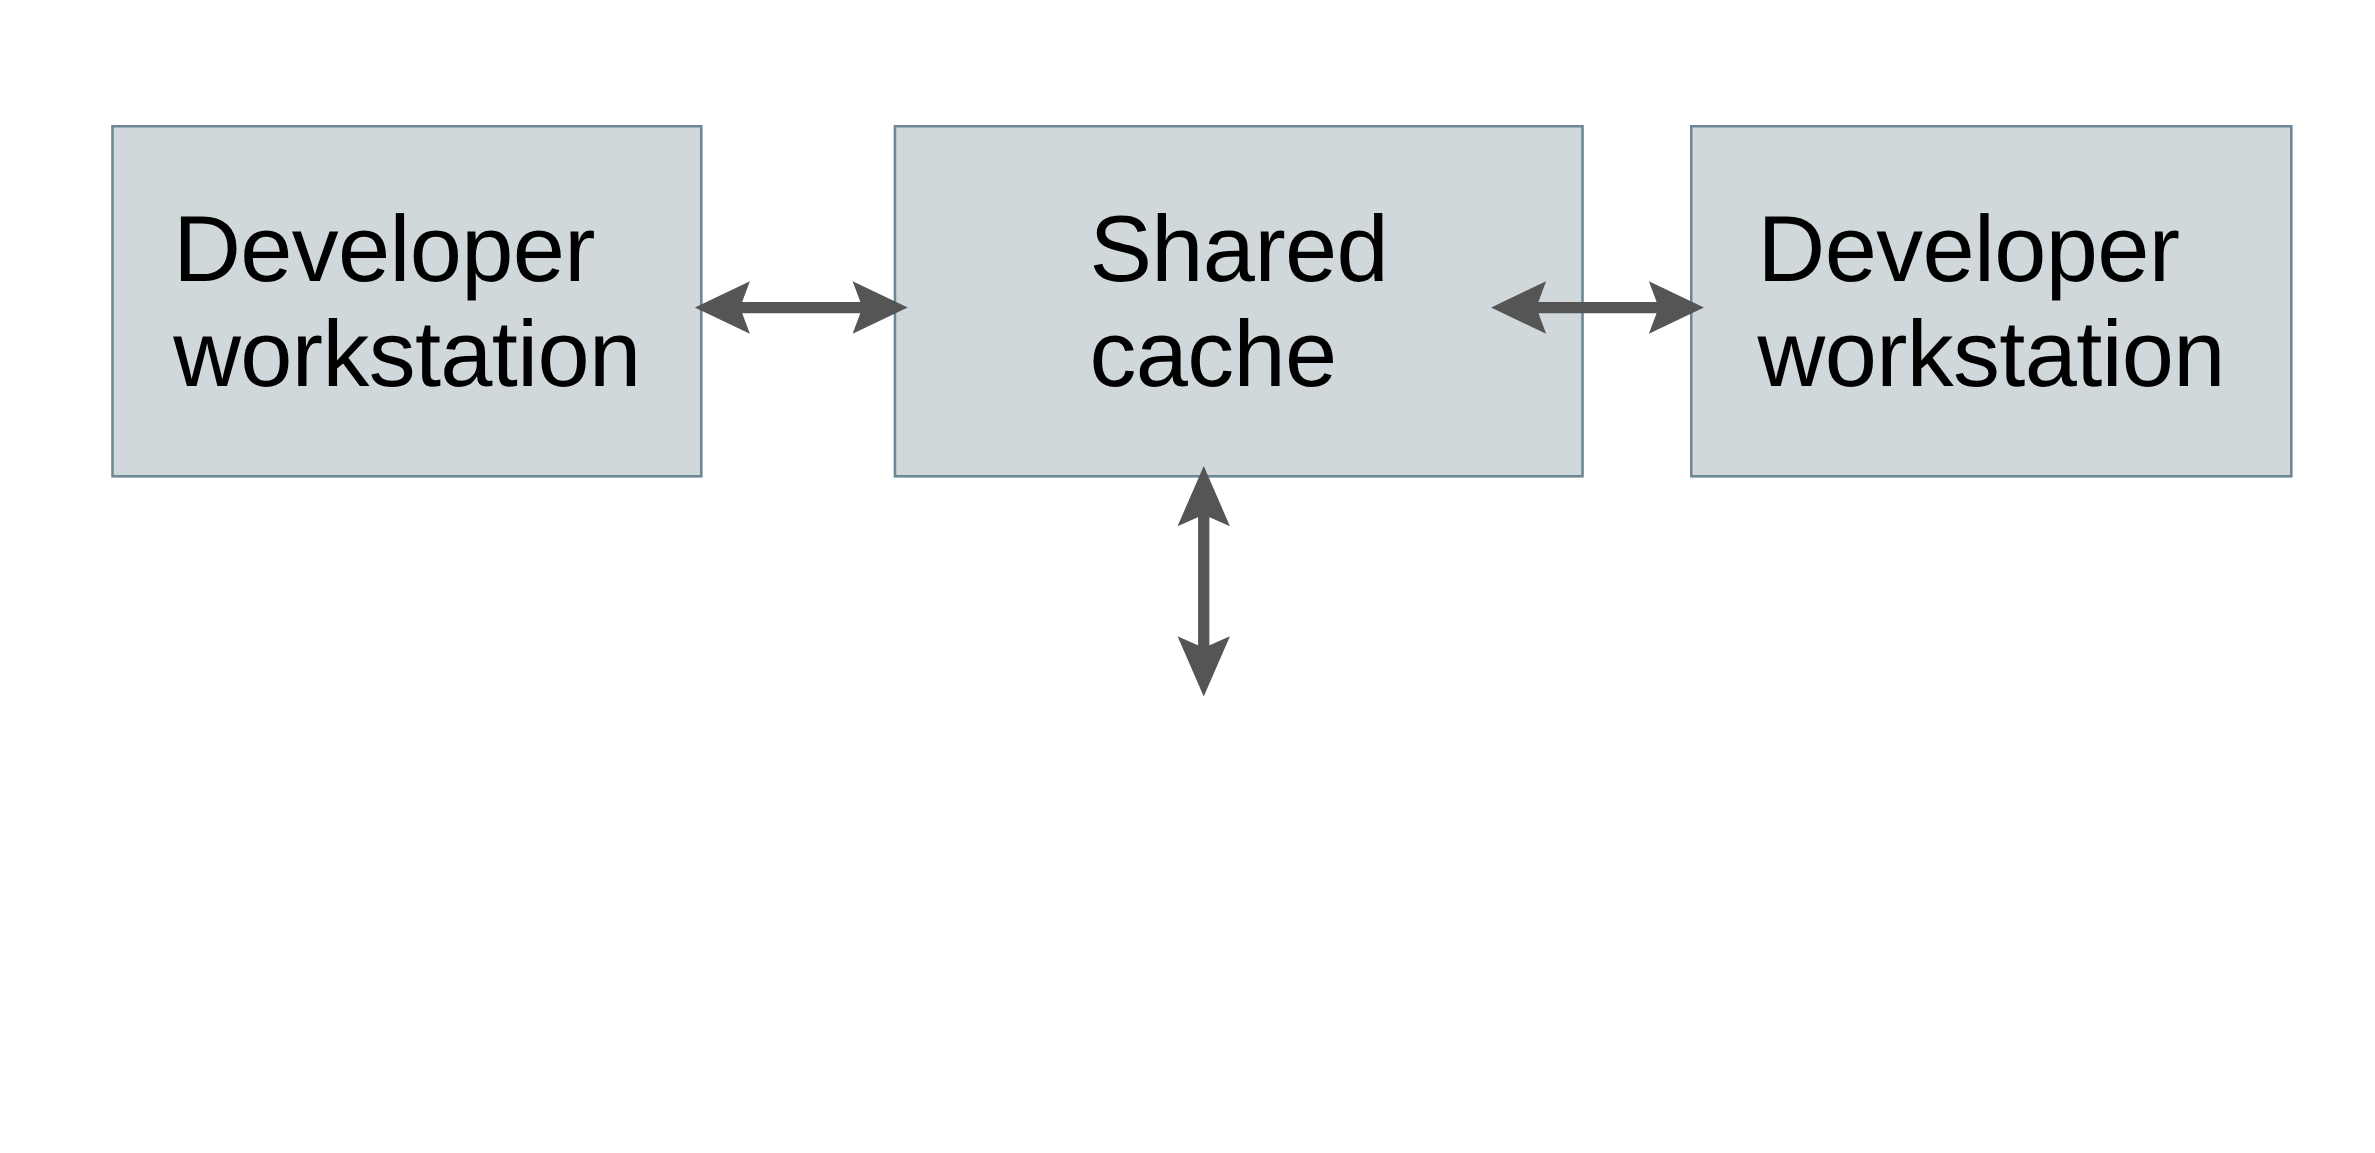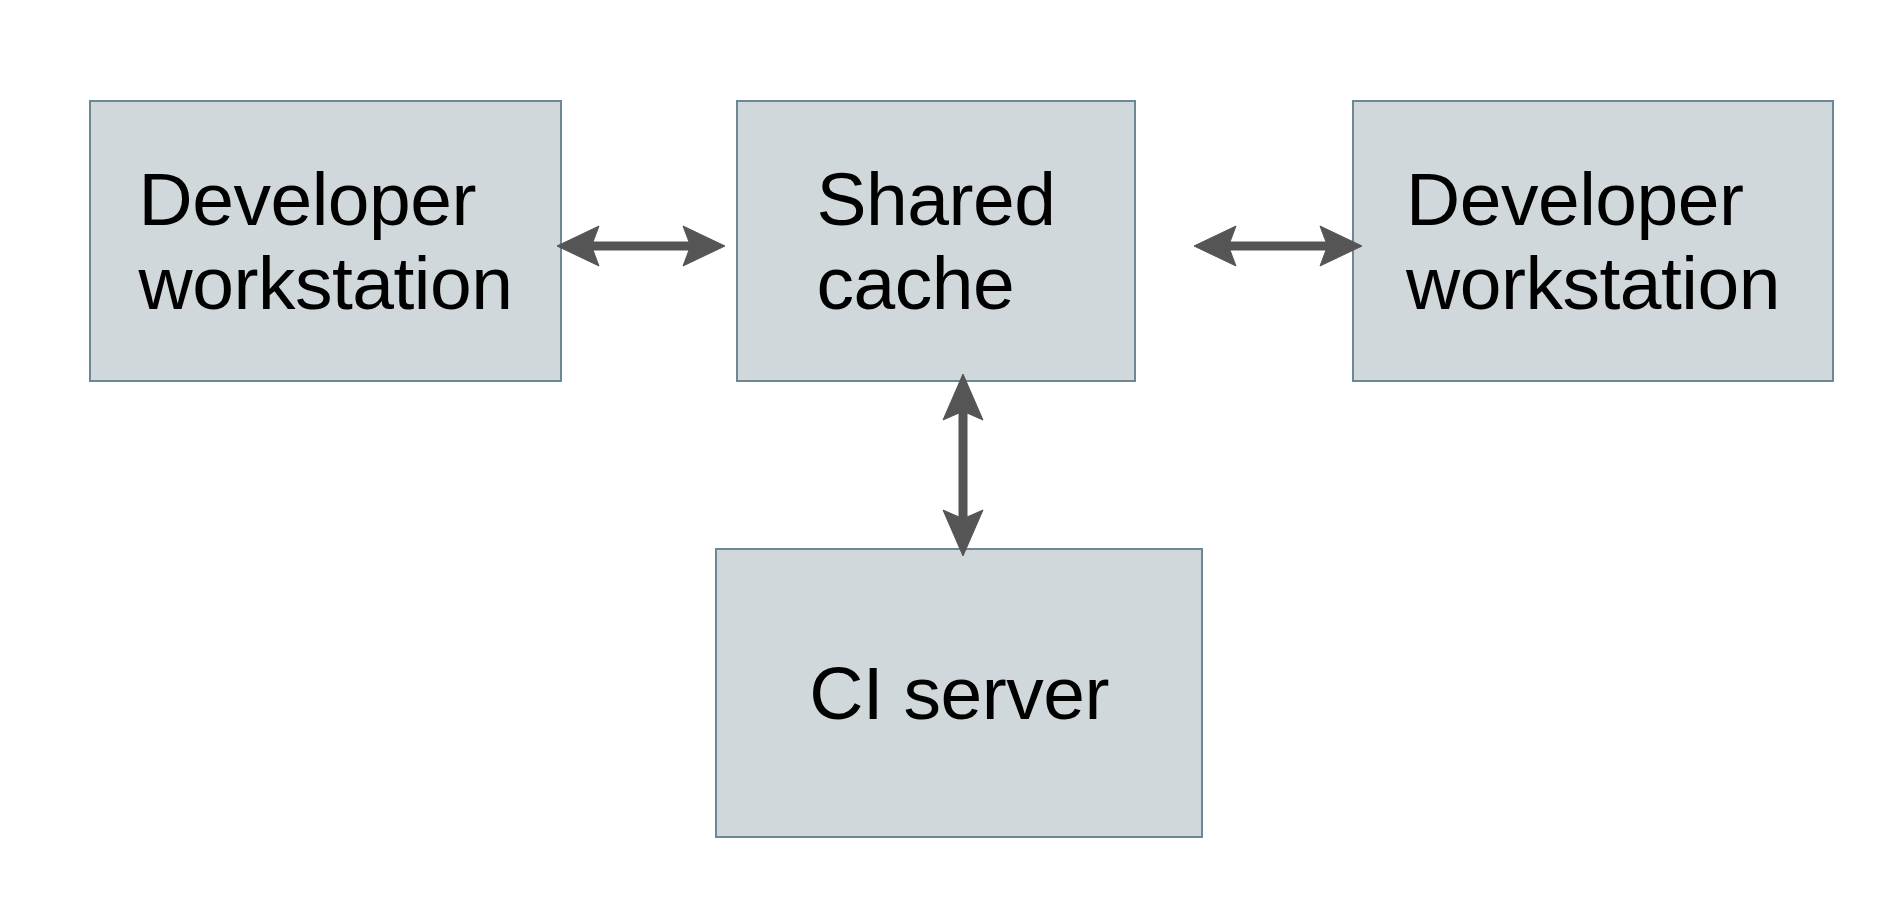--- a/index.html
+++ b/index.html
@@ -30,21 +30,21 @@
   .node-label {
     font-family: "Liberation Sans", sans-serif;
     font-size: 75px;
     line-height: 1.12;
     color: #000000;
     letter-spacing: -0.5px;
     white-space: pre-line;
     padding: 0 4px;
   }
   #node-dev-left  { left: 89px;  top: 100px; width: 473px; height: 282px; }
-  #node-shared    { left: 715px; top: 100px; width: 400px; height: 282px; margin-left: 21px; }
+  #node-shared    { left: 715px; top: 100px; width: 552px; height: 282px; }
   #node-dev-right { left: 1352px; top: 100px; width: 482px; height: 282px; }
   #node-ci        { left: 715px; top: 548px; width: 488px; height: 290px; }
 
   .edge {
     position: absolute;
   }
   #edge-left-shared  { left: 555px;  top: 215px; width: 172px; height: 62px; }
   #edge-shared-right { left: 1192px; top: 215px; width: 172px; height: 62px; }
   #edge-shared-ci    { left: 932px;  top: 372px; width: 62px;  height: 186px; }
   .edge svg { display: block; width: 100%; height: 100%; }
@@ -62,23 +62,20 @@
   <div class="node" id="node-shared">
     <span class="node-label">Shared
 cache</span>
   </div>
 
   <div class="node" id="node-dev-right">
     <span class="node-label">Developer
 workstation</span>
   </div>
 
-  <div class="node" id="node-ci">
-    <span class="node-label">CI server</span>
-  </div>
 
   <div class="edge" id="edge-left-shared">
     <svg viewBox="0 0 172 62" preserveAspectRatio="none">
       <path d="M2 31 L44 11 L38 27 L134 27 L128 11 L170 31 L128 51 L134 35 L38 35 L44 51 Z" fill="#555555" stroke="#555555" stroke-width="1" stroke-linejoin="miter"></path>
     </svg>
   </div>
 
   <div class="edge" id="edge-shared-right">
     <svg viewBox="0 0 172 62" preserveAspectRatio="none">
       <path d="M2 31 L44 11 L38 27 L134 27 L128 11 L170 31 L128 51 L134 35 L38 35 L44 51 Z" fill="#555555" stroke="#555555" stroke-width="1" stroke-linejoin="miter"></path>

